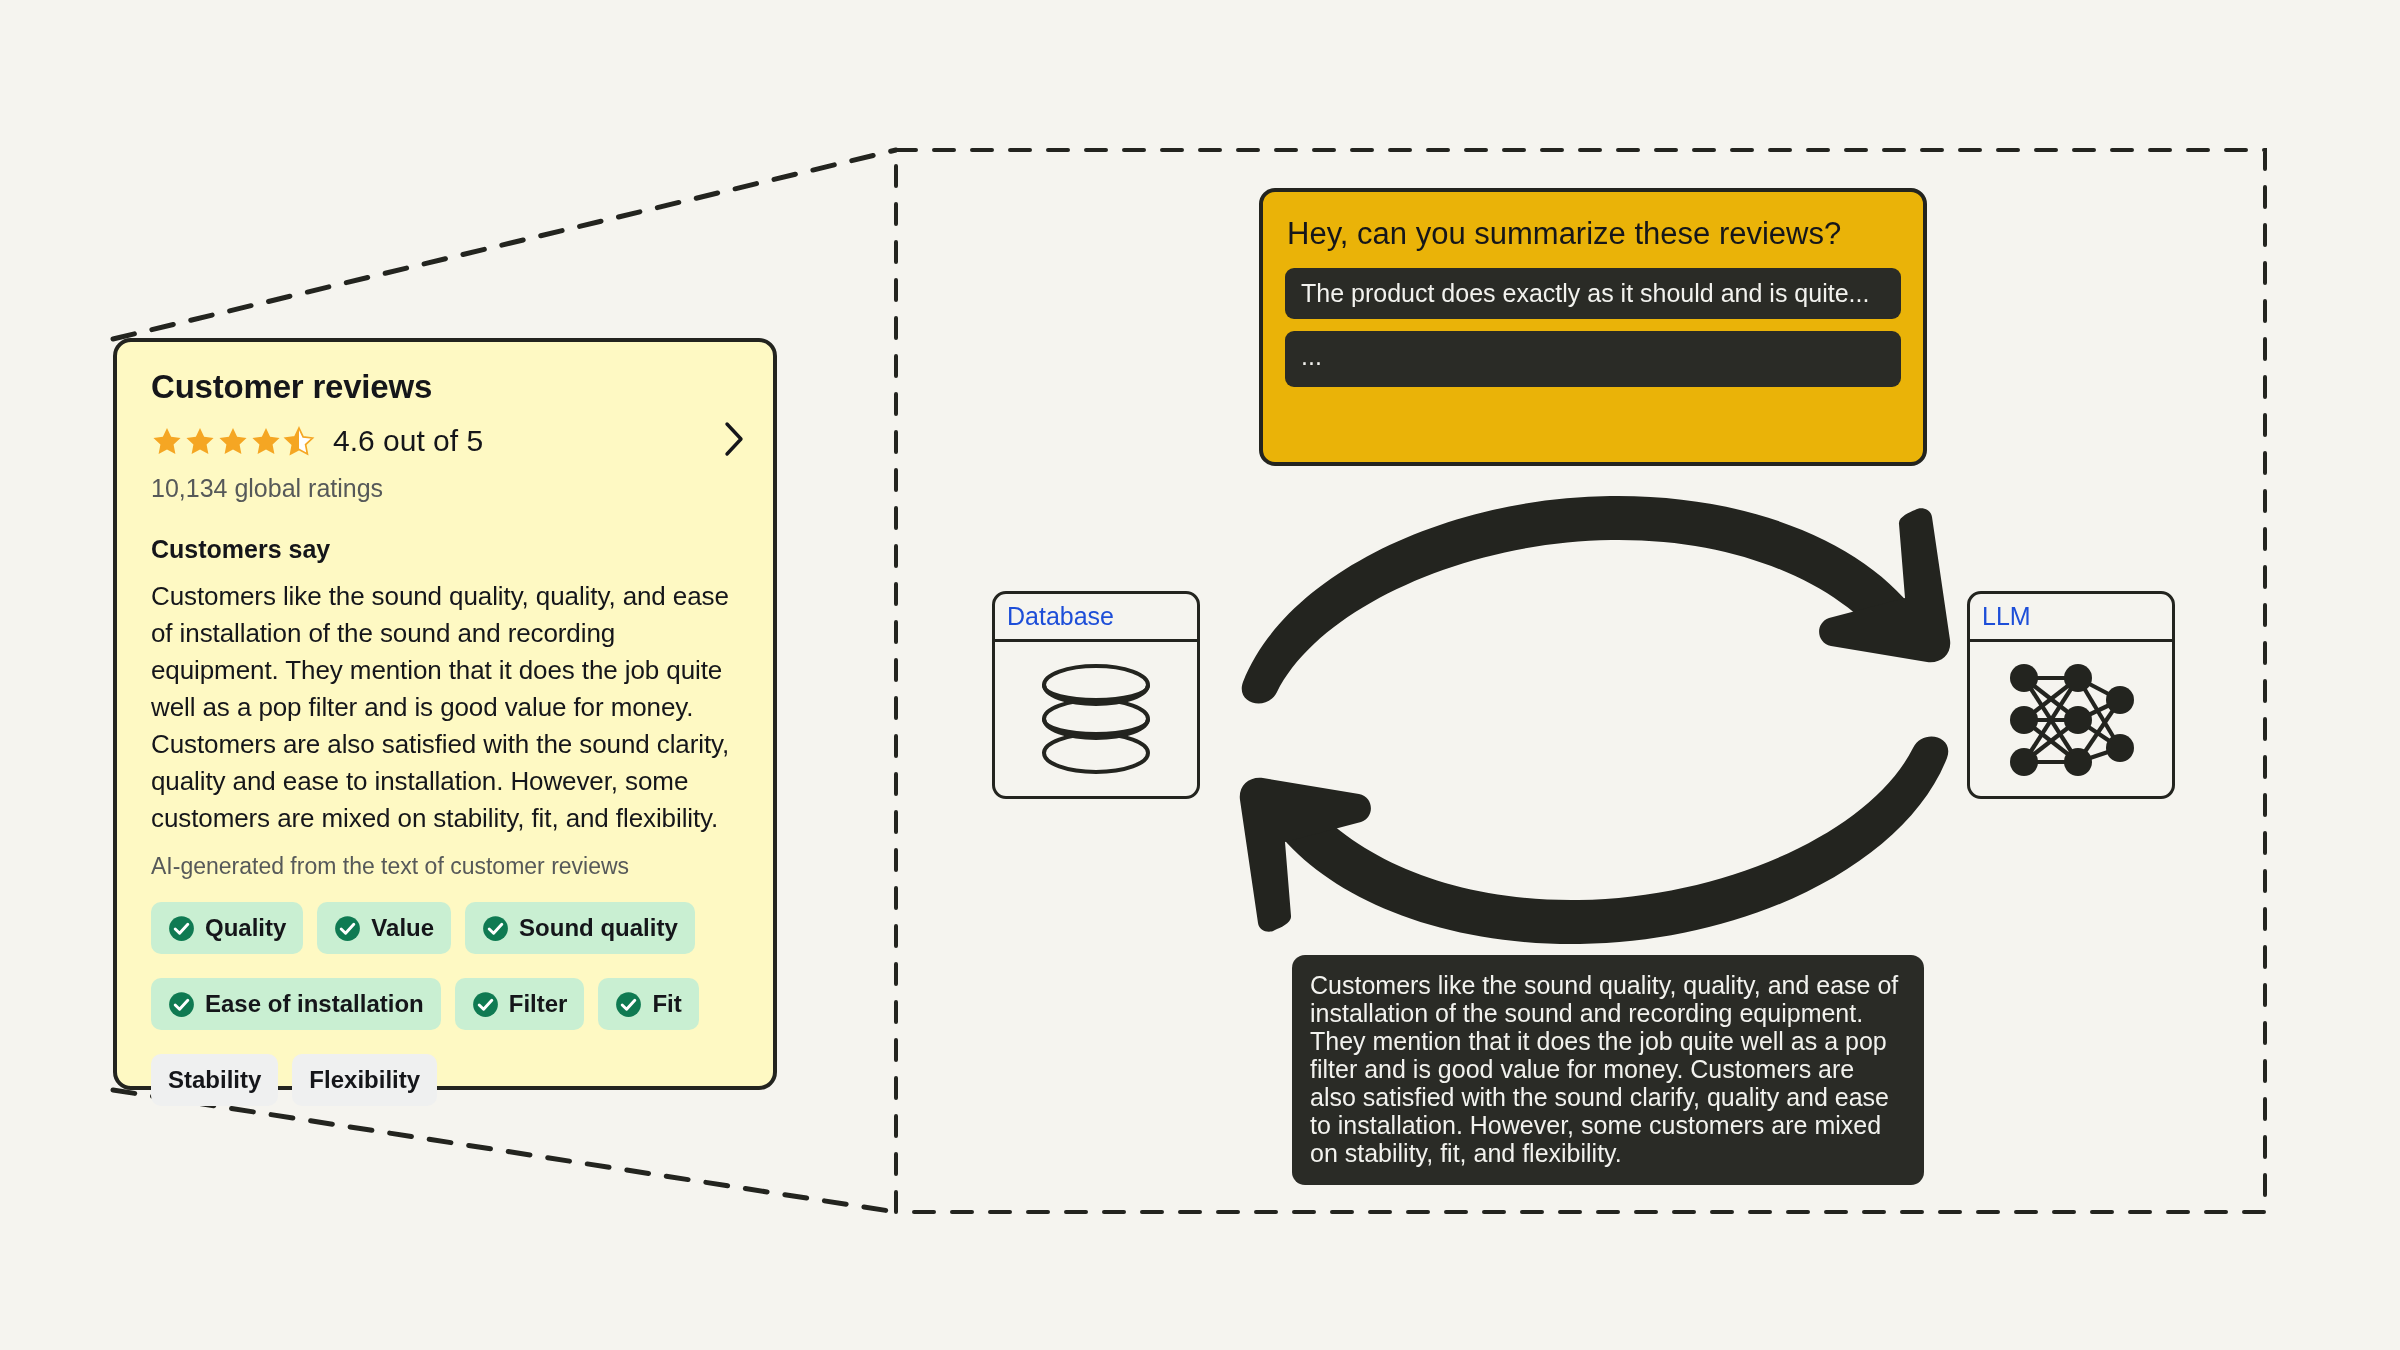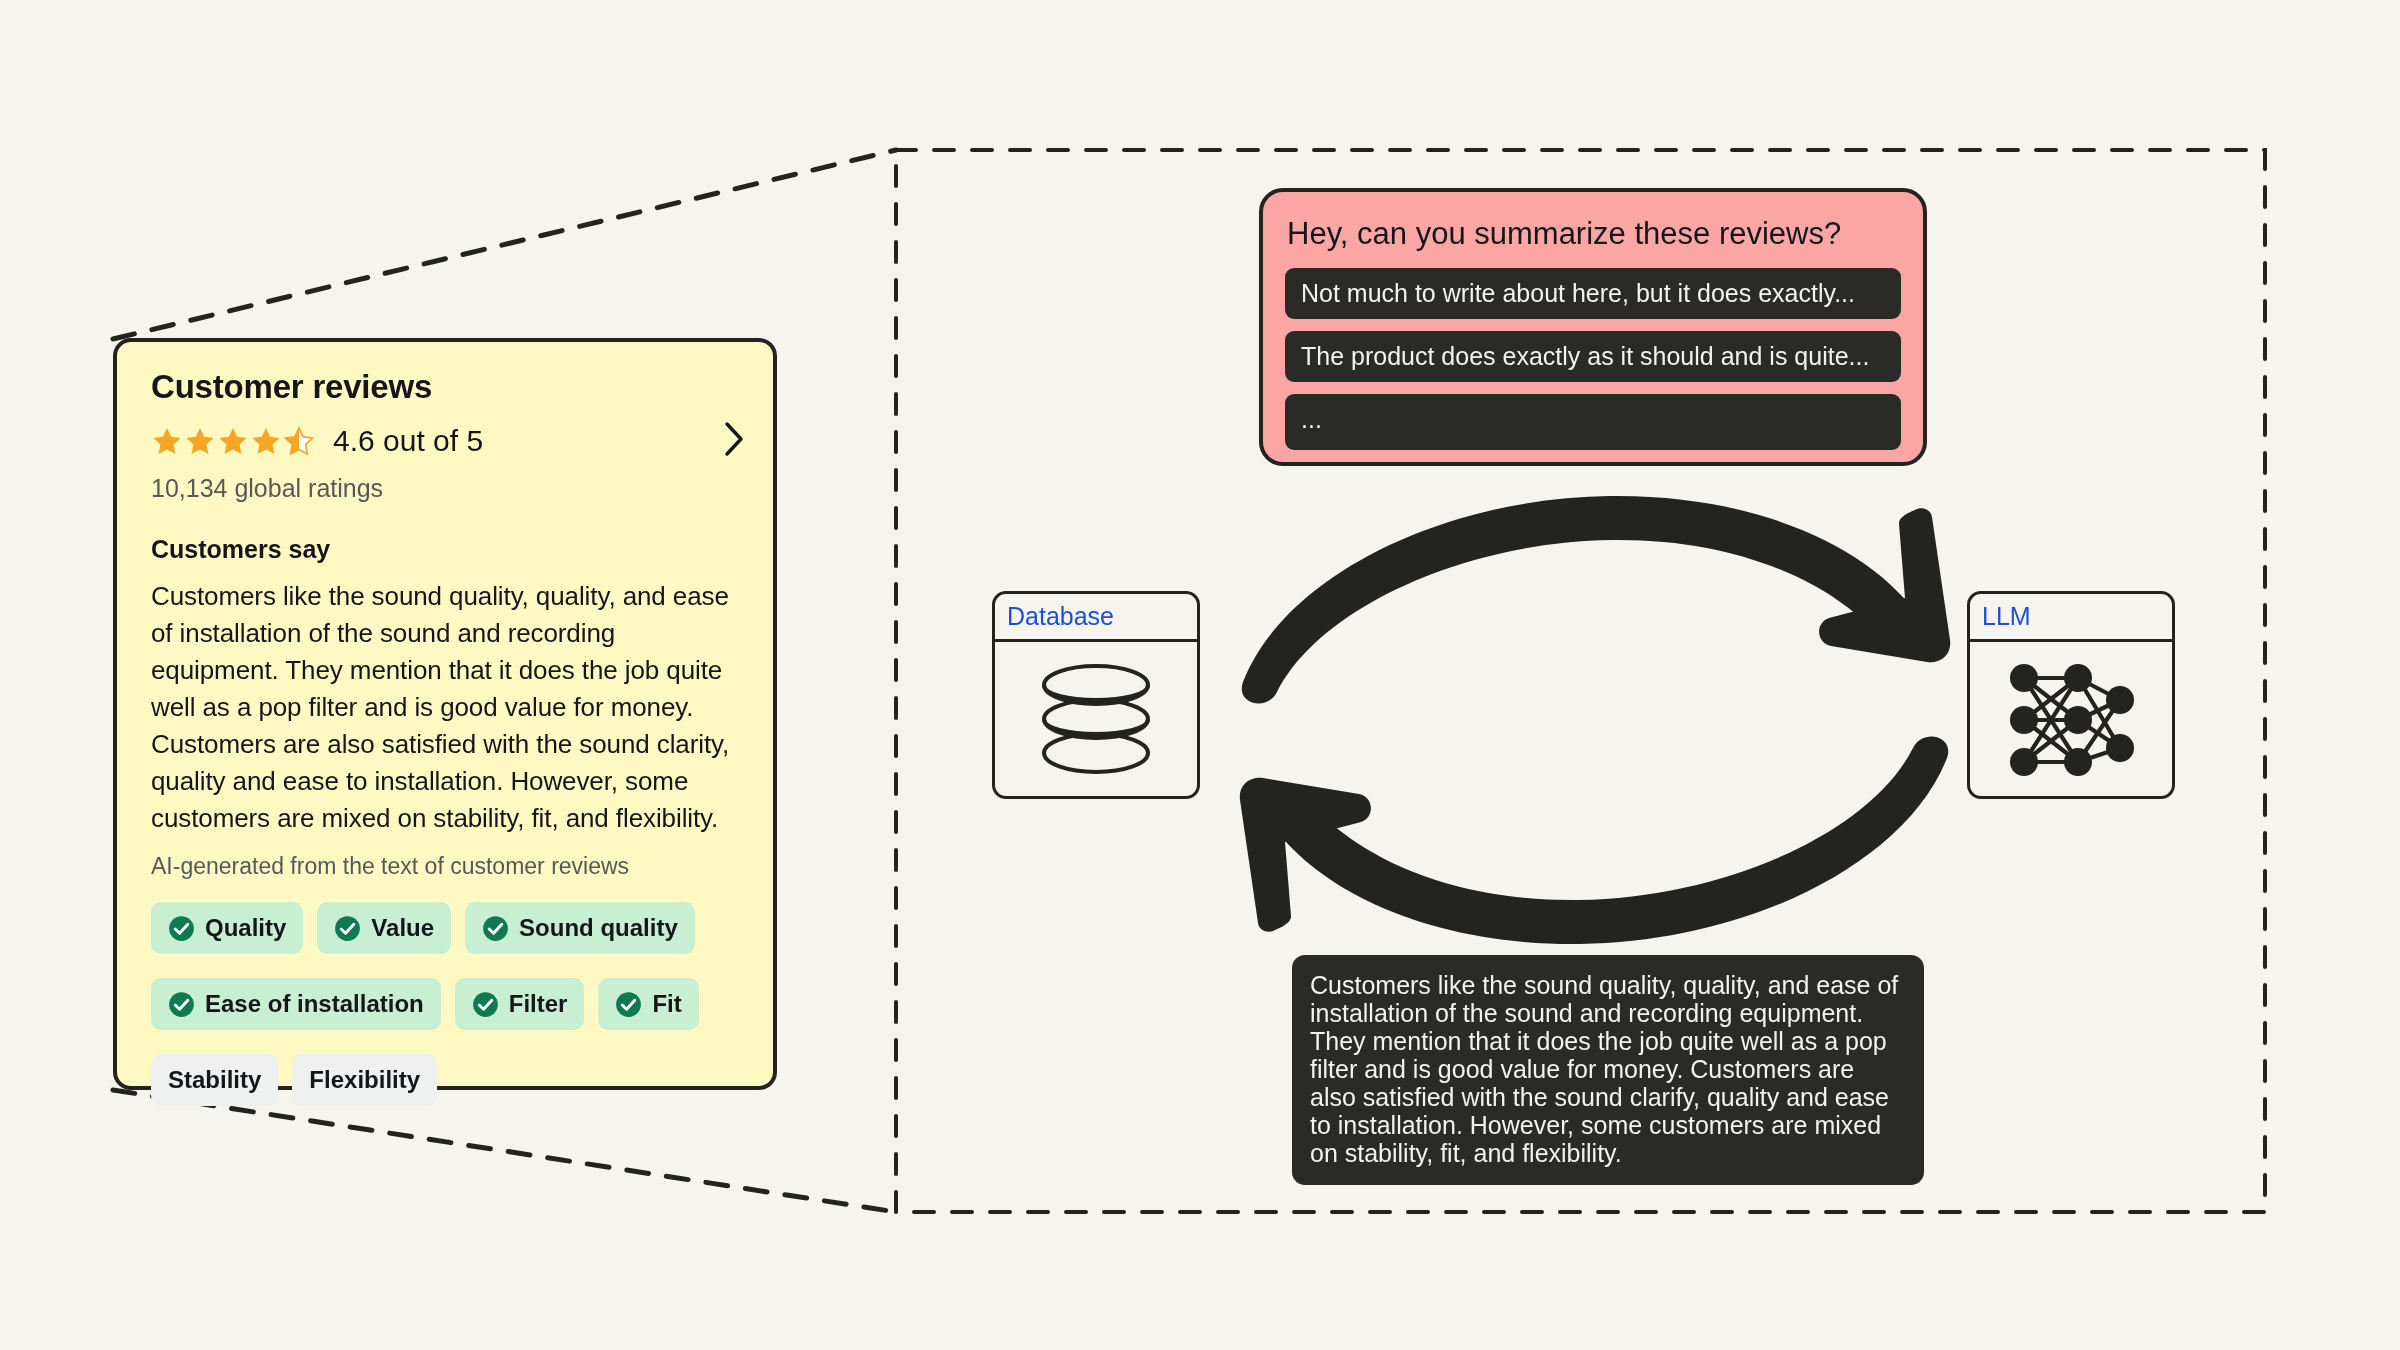--- a/index.html
+++ b/index.html
@@ -116,23 +116,23 @@
   .chip-check { flex: 0 0 auto; display: block; }
   .chip-break { flex-basis: 100%; height: 0; }
 
   
   #prompt-panel {
     position: absolute;
     left: 1259px;
     top: 188px;
     width: 668px;
     height: 278px;
-    background: #fca5a5;
+    background: #eab308;
     border: 4px solid #23241f;
-    border-radius: 24px;
+    border-radius: 16px;
     box-sizing: border-box;
     padding: 20px 22px;
   }
   .prompt-question {
     font-size: 31px;
     color: #15161a;
     margin: 4px 0 16px 2px;
   }
   .review-line {
     background: #2a2b26;
@@ -302,21 +302,20 @@
         <span>Stability</span>
       </div>
       <div class="chip neutral">
         <span>Flexibility</span>
       </div>
     </div>
   </div>
 
   <div id="prompt-panel">
     <div class="prompt-question">Hey, can you summarize these reviews?</div>
-    <div class="review-line">Not much to write about here, but it does exactly...</div>
     <div class="review-line">The product does exactly as it should and is quite...</div>
     <div class="review-line ellipsis">...</div>
   </div>
 
   <svg style="position:absolute;left:1215px;top:480px;" width="760" height="480" viewBox="0 0 760 480">
 
     <g fill="#23241f">
       <path d="M28 202
                C 70 95, 230 18, 395 16
                C 545 14, 660 70, 706 140

